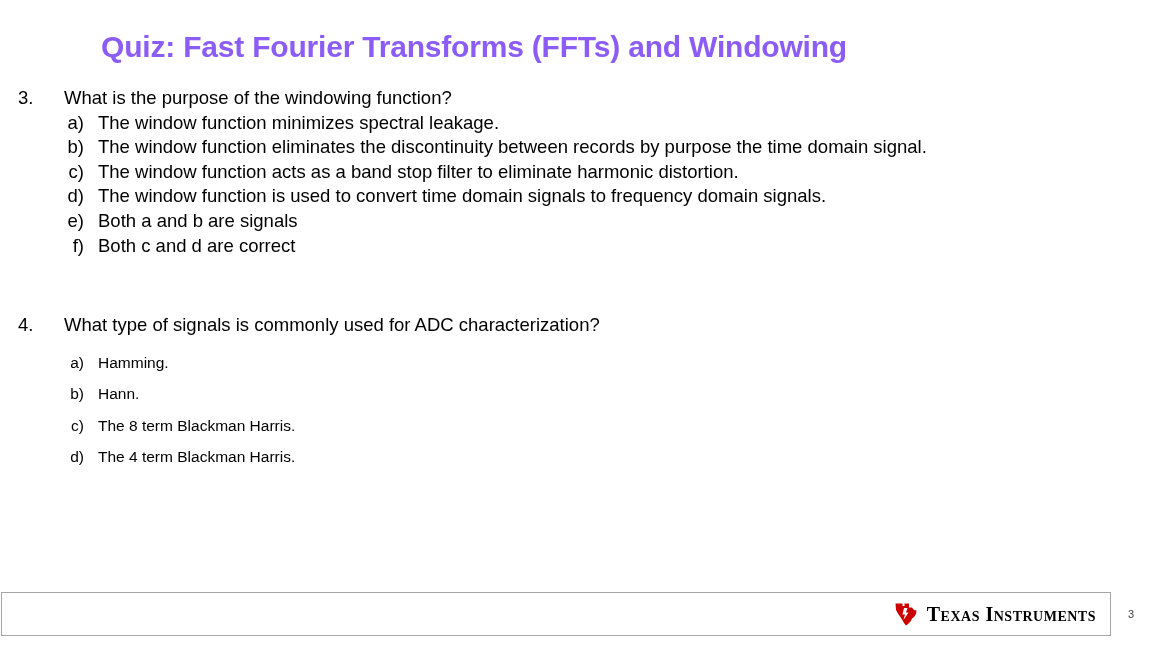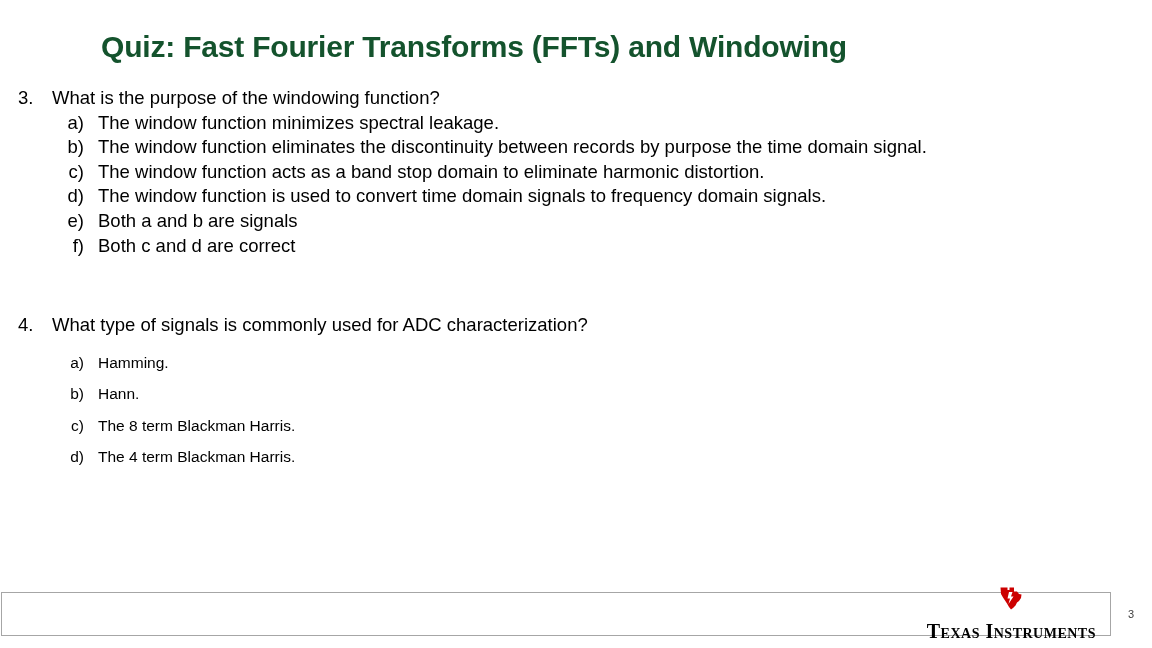--- a/index.html
+++ b/index.html
@@ -19,21 +19,21 @@
 
   
   .slide-title {
     position: absolute;
     left: 0;
     top: 30px;
     width: 948px;
     text-align: center;
     font-size: 30px;
     font-weight: bold;
-    color: #14532d;
+    color: #8b5cf6;
     letter-spacing: -0.2px;
     line-height: 1.1;
     white-space: nowrap;
   }
 
   
   .content {
     position: absolute;
     left: 0;
     top: 86px;
@@ -48,21 +48,21 @@
     align-items: flex-start;
     font-size: 18.5px;
     line-height: 1.33;
     padding-left: 18px;
   }
   .q-marker {
     width: 34px;
     flex: 0 0 34px;
     text-align: left;
   }
-  .q-text { flex: 1 1 auto; }
+  .q-text { flex: 1 1 auto; margin-left: 12px; }
 
   
   .opt-row {
     display: flex;
     align-items: flex-start;
     font-size: 18.5px;
     line-height: 1.33;
     padding-left: 52px;
   }
   .opt-marker {
@@ -105,21 +105,20 @@
     background: #ffffff;
   }
   .ti-logo {
     position: absolute;
     right: 14px;
     top: 50%;
     transform: translateY(-50%);
     display: flex;
     align-items: center;
     gap: 9px;
-    flex-direction: column;
   }
   .ti-mark {
     width: 24px;
     height: 25px;
     display: block;
   }
   .ti-wordmark {
     font-family: "Liberation Serif", "DejaVu Serif", serif;
     font-weight: bold;
     font-size: 20px;
@@ -155,21 +154,21 @@
       <span class="opt-text">The window function minimizes spectral leakage.</span>
     </div>
 
     <div class="opt-row">
       <span class="opt-marker">b)</span>
       <span class="opt-text">The window function eliminates the discontinuity between records by purpose the time domain signal.</span>
     </div>
 
     <div class="opt-row">
       <span class="opt-marker">c)</span>
-      <span class="opt-text">The window function acts as a band stop domain to eliminate harmonic distortion.</span>
+      <span class="opt-text">The window function acts as a band stop filter to eliminate harmonic distortion.</span>
     </div>
 
     <div class="opt-row">
       <span class="opt-marker">d)</span>
       <span class="opt-text">The window function is used to convert time domain signals to frequency domain signals.</span>
     </div>
 
     <div class="opt-row">
       <span class="opt-marker">e)</span>
       <span class="opt-text">Both a and b are signals</span>

